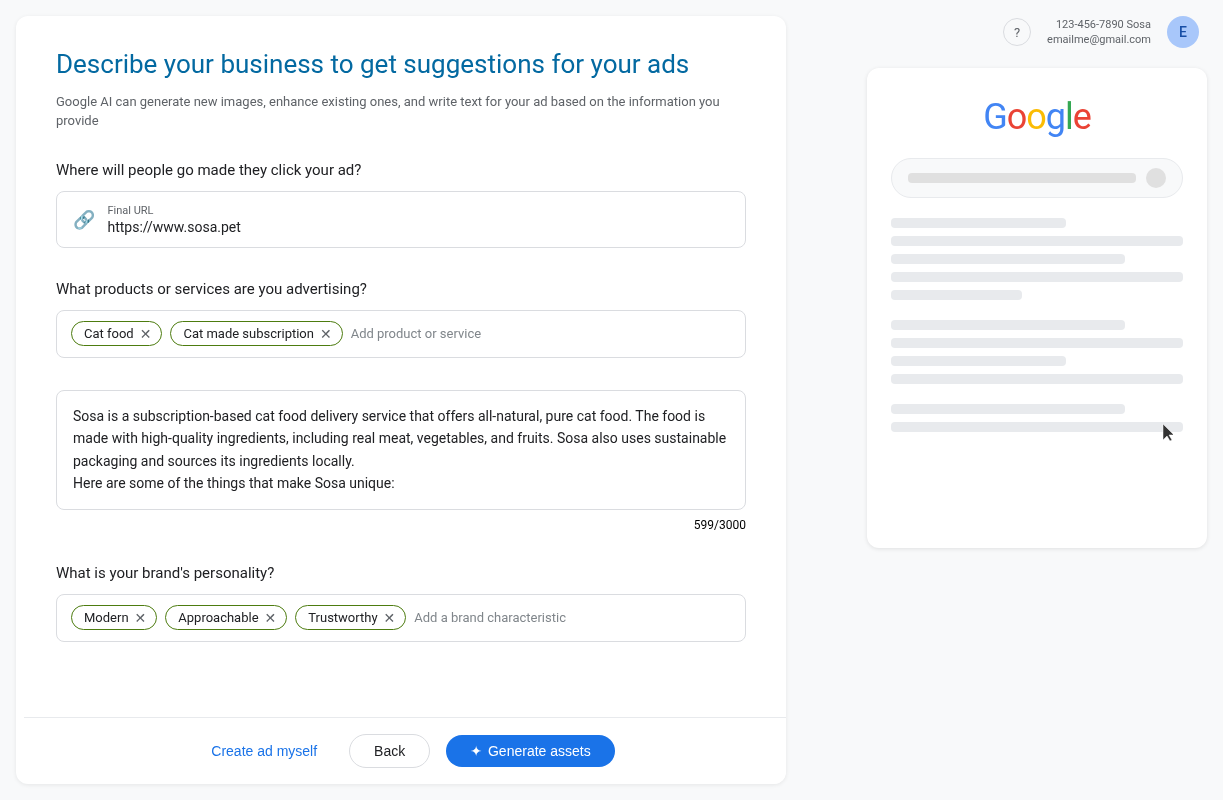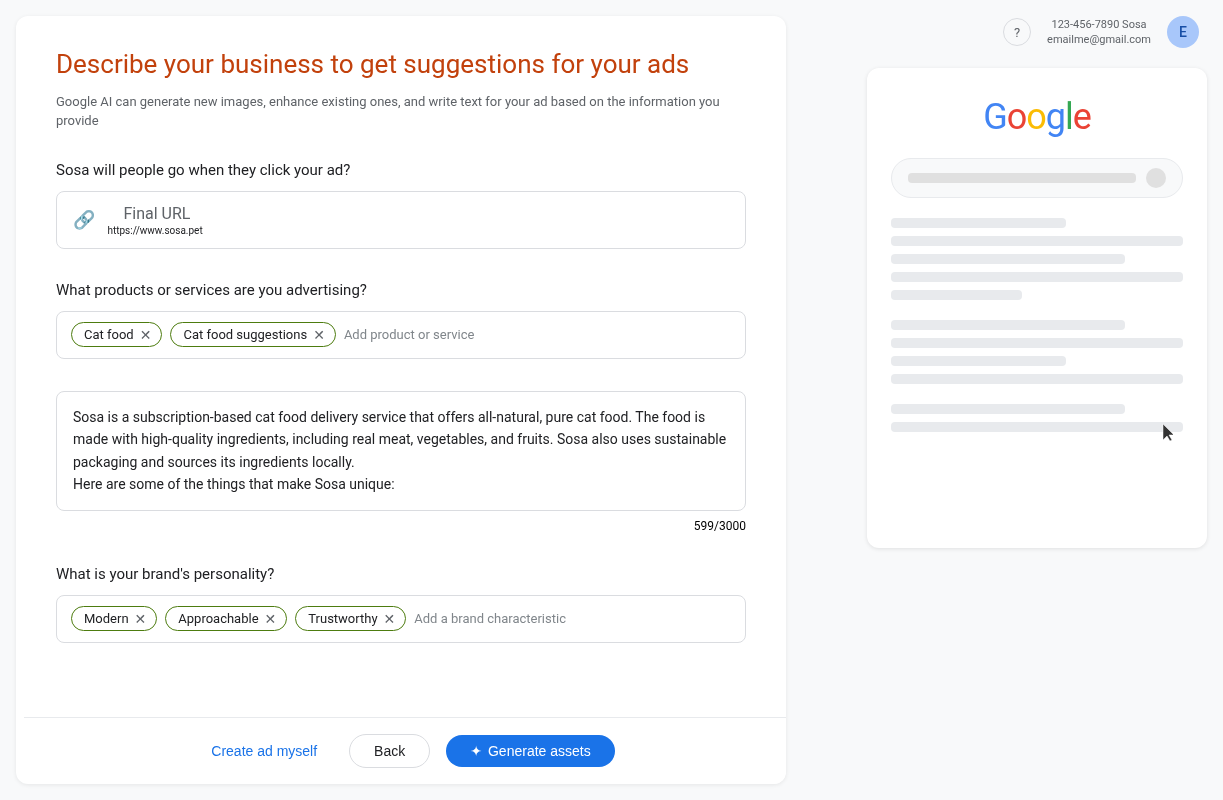--- a/index.html
+++ b/index.html
@@ -21,21 +21,21 @@
       padding: 32px 40px;
       box-shadow: 0 1px 4px rgba(0,0,0,0.08);
       position: relative;
       overflow-y: auto;
       max-height: 768px;
     }
 
     .main-title {
       font-size: 26px;
       font-weight: 400;
-      color: #c2410c;
+      color: #0369a1;
       line-height: 1.3;
       margin-bottom: 10px;
     }
 
     .subtitle {
       font-size: 13px;
       color: #5f6368;
       line-height: 1.5;
       margin-bottom: 30px;
     }
@@ -67,28 +67,27 @@
       font-size: 18px;
       flex-shrink: 0;
     }
 
     .url-content {
       display: flex;
       flex-direction: column;
     }
 
     .url-label {
-      font-size: 16px;
+      font-size: 11px;
       color: #5f6368;
       margin-bottom: 2px;
-      margin-left: 16px;
     }
 
     .url-value {
-      font-size: 10px;
+      font-size: 14px;
       color: #202124;
     }
 
     
     .tags-field {
       border: 1px solid #dadce0;
       border-radius: 8px;
       padding: 10px 14px;
       display: flex;
       align-items: center;
@@ -227,21 +226,21 @@
       align-items: center;
       justify-content: center;
       color: #5f6368;
       font-size: 13px;
       cursor: pointer;
     }
 
     .user-info {
       display: flex;
       flex-direction: column;
-      align-items: center;
+      align-items: flex-end;
       font-size: 11px;
       color: #5f6368;
       line-height: 1.4;
     }
 
     .avatar {
       width: 32px;
       height: 32px;
       background: #a8c7fa;
       border-radius: 50%;
@@ -328,39 +327,39 @@
   </style>
 </head>
 <body>
 
 <div class="left-panel">
 
   <h1 class="main-title">Describe your business to get suggestions for your ads</h1>
   <p class="subtitle">Google AI can generate new images, enhance existing ones, and write text for your ad based on the information you provide</p>
 
   <div class="section">
-    <div class="section-label">Sosa will people go when they click your ad?</div>
+    <div class="section-label">Where will people go made they click your ad?</div>
     <div class="url-field">
       <span class="url-icon">🔗</span>
       <div class="url-content">
         <span class="url-label">Final URL</span>
         <span class="url-value">https://www.sosa.pet</span>
       </div>
     </div>
   </div>
 
   <div class="section">
     <div class="section-label">What products or services are you advertising?</div>
     <div class="tags-field">
       <div class="tag">
         <span>Cat food</span>
         <span class="tag-close">✕</span>
       </div>
       <div class="tag">
-        <span>Cat food suggestions</span>
+        <span>Cat made subscription</span>
         <span class="tag-close">✕</span>
       </div>
       <span class="add-placeholder">Add product or service</span>
     </div>
   </div>
 
   <div class="section">
     <textarea class="unique-textarea" style="">Sosa is a subscription-based cat food delivery service that offers all-natural, pure cat food. The food is made with high-quality ingredients, including real meat, vegetables, and fruits. Sosa also uses sustainable packaging and sources its ingredients locally.
 Here are some of the things that make Sosa unique:</textarea>
     <div class="char-count">599/3000</div>

